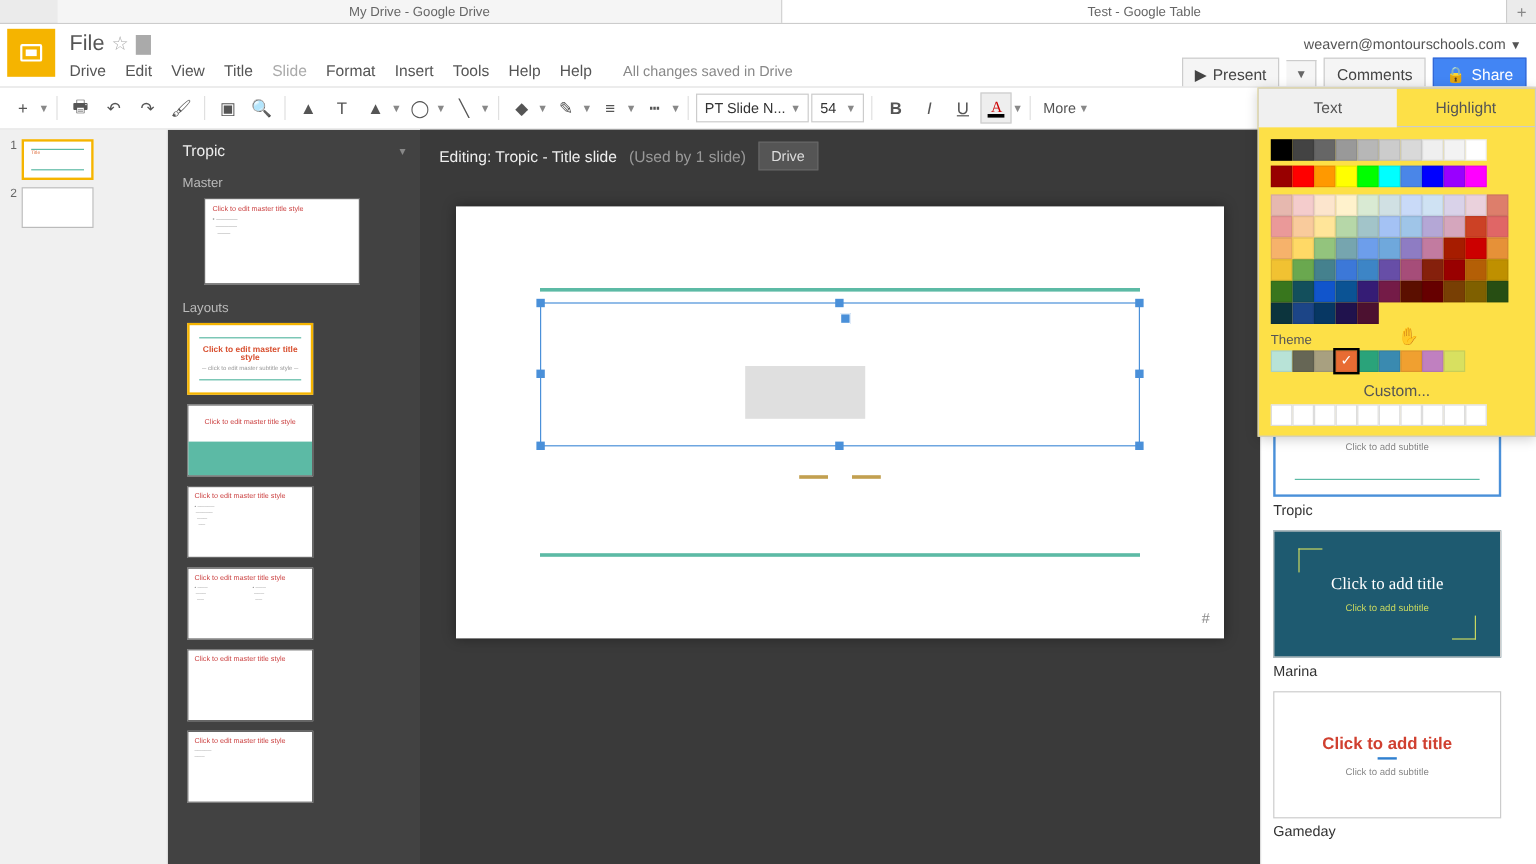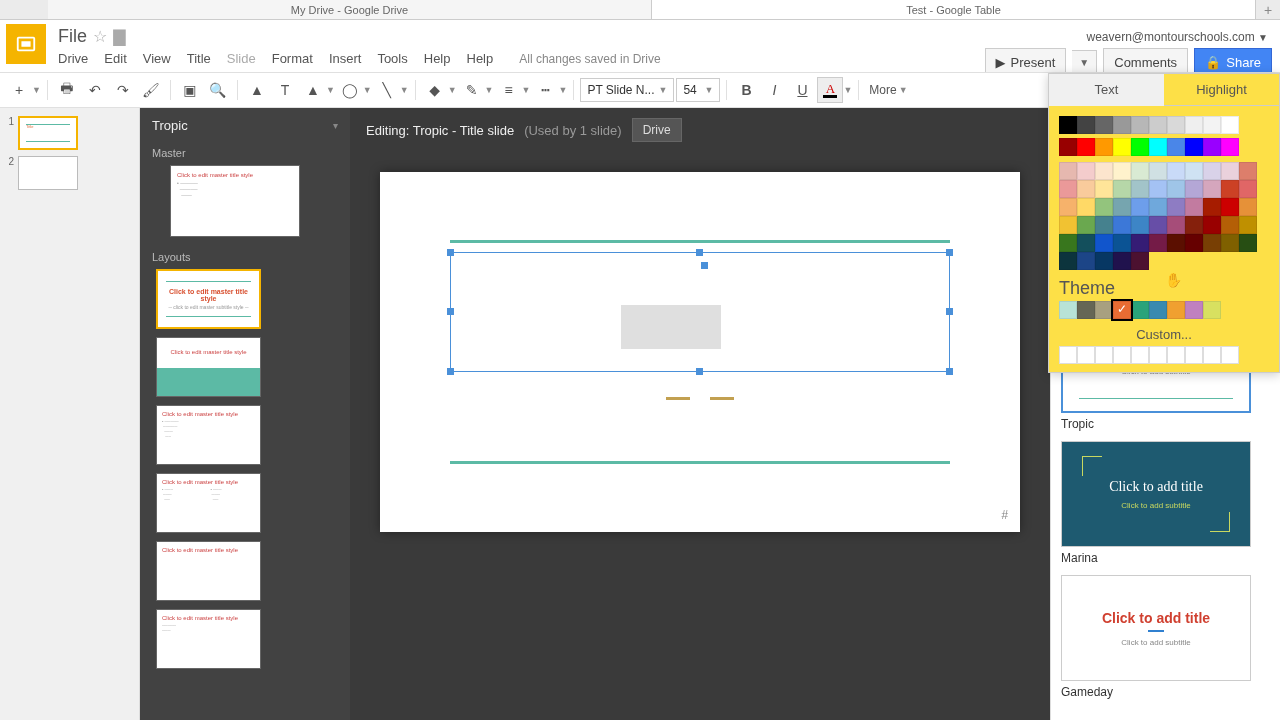--- a/index.html
+++ b/index.html
@@ -83,21 +83,21 @@
 .subtitle { position: absolute; top: 214px; left: 70px; right: 70px; text-align: center; font-size: 20px; color: #777; }
 .subdash { display:inline-block; width:24px; height:3px; background:#c2a050; vertical-align:middle; margin:0 10px;}
 .pagenum { position:absolute; bottom:10px; right:12px; color:#888; font-size:12px; font-style:italic;}
 
 .color-popup { position: absolute; top: 0; right: 0; width: 232px; background: #fde047; border: 1px solid #ccc; box-shadow: 0 2px 10px rgba(0,0,0,.2); z-index: 100; padding-bottom: 8px;}
 .cp-tabs { display: flex; }
 .cp-tab { flex: 1; text-align: center; padding: 8px 0; font-size: 13px; border-bottom: 1px solid #ccc; color: #555; }
 .cp-tab.active { background: #f0f0f0; border-bottom-color: #f0f0f0; }
 .cp-grid { display: flex; flex-wrap: wrap; padding: 10px 10px 4px; gap: 0; }
 .cp-sw { width: 18px; height: 18px; border: 1px solid rgba(0,0,0,.08); }
-.cp-label { font-size: 18px; color: #555; padding: 4px 10px 2px; }
+.cp-label { font-size: 11px; color: #555; padding: 4px 10px 2px; }
 .cp-theme { display:flex; gap:0; padding: 0 10px; }
 .cp-theme .cp-sw.sel { outline: 2px solid #000; position: relative; }
 .cp-theme .cp-sw.sel::after{content:'✓'; position:absolute; top:0; left:3px; font-size:12px; color:#fff;}
 .cp-custom { text-align: center; padding: 8px 0 4px; font-size: 13px; color: #555; }
 .cp-recents { display:flex; padding: 0 10px; }
 .cp-recents .cp-sw{ background:#fff; border:1px solid #ddd;}
 .cursor-hand{ position:absolute; font-size:14px; z-index:101; pointer-events:none;}
 
 .themes-panel { width: 230px; border-left: 1px solid #ddd; background: #fff; display: flex; flex-direction: column; }
 .tp-head { background: #424242; color: #fff; padding: 10px 12px; font-size: 14px; display: flex; justify-content: space-between; align-items: center; font-weight:bold;}

